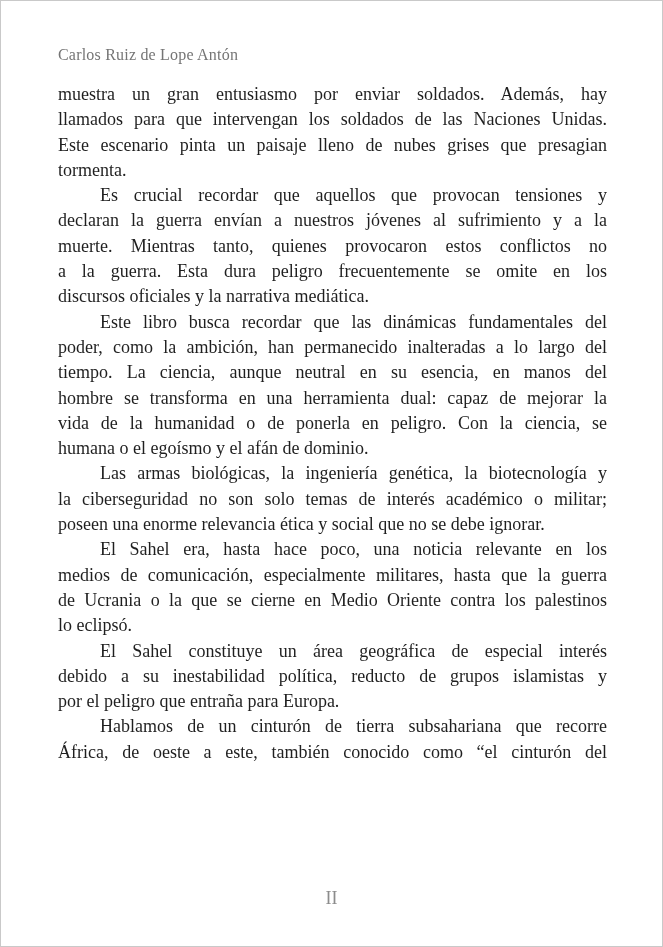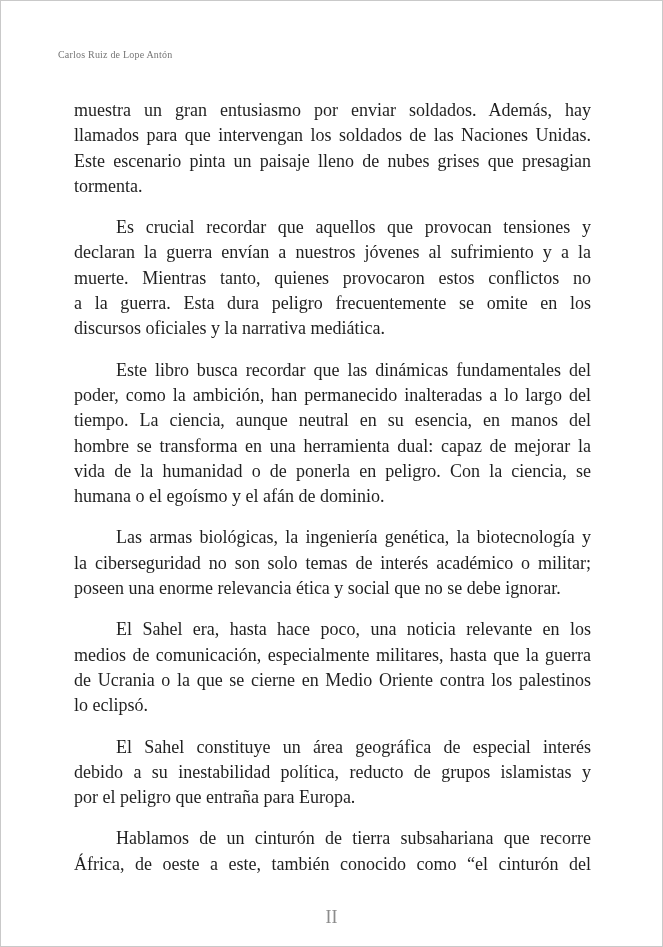--- a/index.html
+++ b/index.html
@@ -15,50 +15,50 @@
     box-sizing: border-box;
     background: #ffffff;
     border: 1px solid #c9c9c9;
     overflow: hidden;
   }
   .running-header {
     position: absolute;
     top: 44px;
     left: 57px;
     right: 57px;
-    font-size: 10px;
+    font-size: 16px;
     line-height: 20px;
     color: #757575;
     letter-spacing: 0.2px;
   }
   .body-text {
     position: absolute;
     top: 81px;
     left: 57px;
     width: 549px;
     font-size: 18px;
     color: #1f1f1f;
   }
-  .paragraph { margin: 16px; }
+  .paragraph { margin: 0; }
   .line {
     height: 25.3px;
     line-height: 25.3px;
     white-space: nowrap;
     text-align: justify;
     text-align-last: justify;
     overflow: visible;
   }
   .line.last {
     text-align: center;
     text-align-last: left;
   }
   .line.indent { text-indent: 42px; }
   .page-footer {
     position: absolute;
-    top: 903px;
+    top: 884px;
     left: 0;
     width: 100%;
     text-align: center;
     font-size: 18px;
     line-height: 26px;
     color: #8c8c8c;
   }
 </style>
 </head>
 <body>

